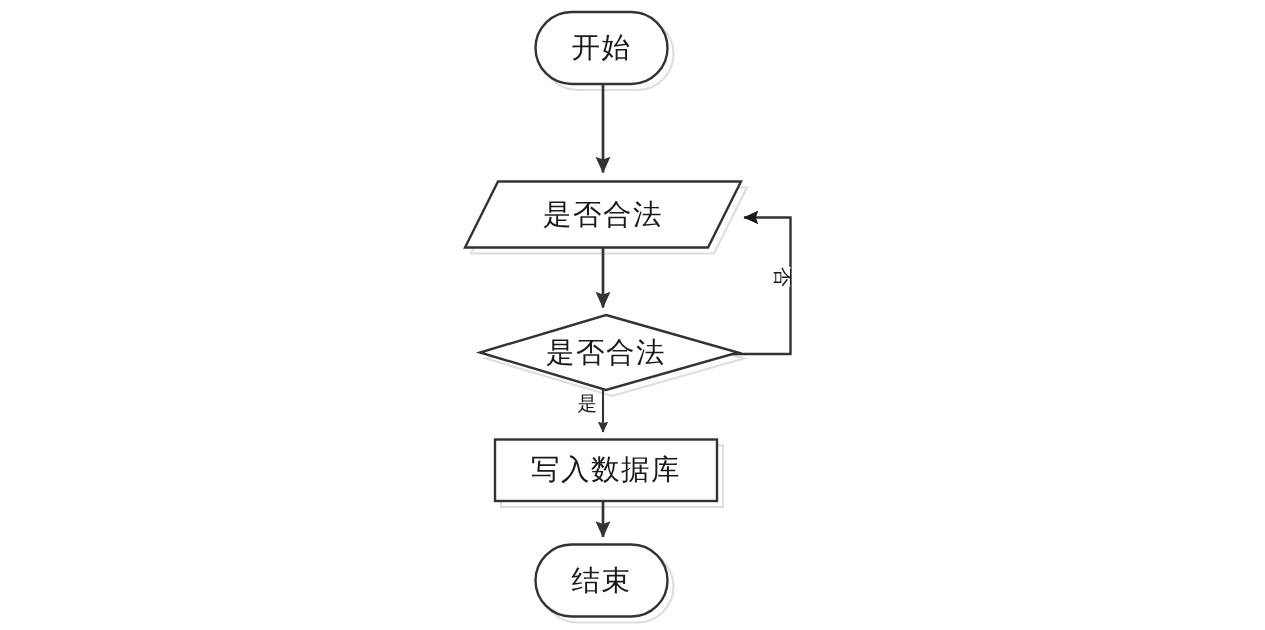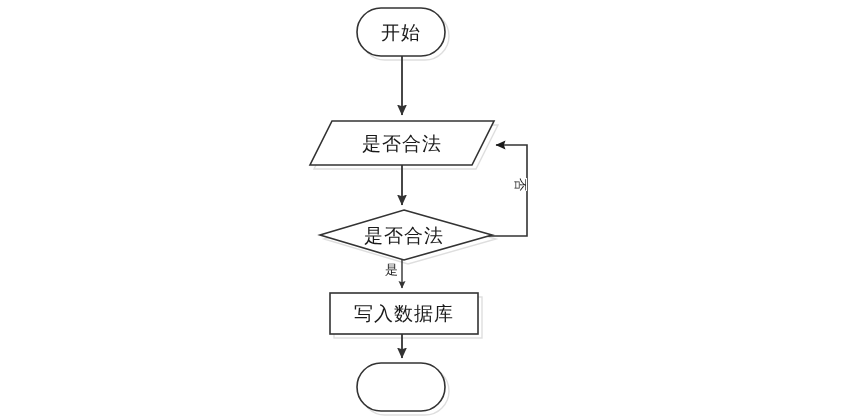--- a/index.html
+++ b/index.html
@@ -96,18 +96,19 @@
   </svg>
 
   <div class="node-label" style="left:357px; top:8px; width:88px; height:48px;">开始</div>
 
   <div class="node-label" style="left:316px; top:121px; width:172px; height:44px;">是否合法</div>
 
   <div class="node-label" style="left:320px; top:210px; width:168px; height:50px;">是否合法</div>
 
   <div class="node-label" style="left:330px; top:293px; width:148px; height:41px;">写入数据库</div>
 
+  <div class="node-label" style="left:357px; top:363px; width:88px; height:48px;">结束</div>
 
   <div class="edge-label" style="left:385px; top:263px;">是</div>
 
   <div class="edge-label vertical" style="left:514px; top:178px;">否</div>
 
 </div>
 
 </body></html>

